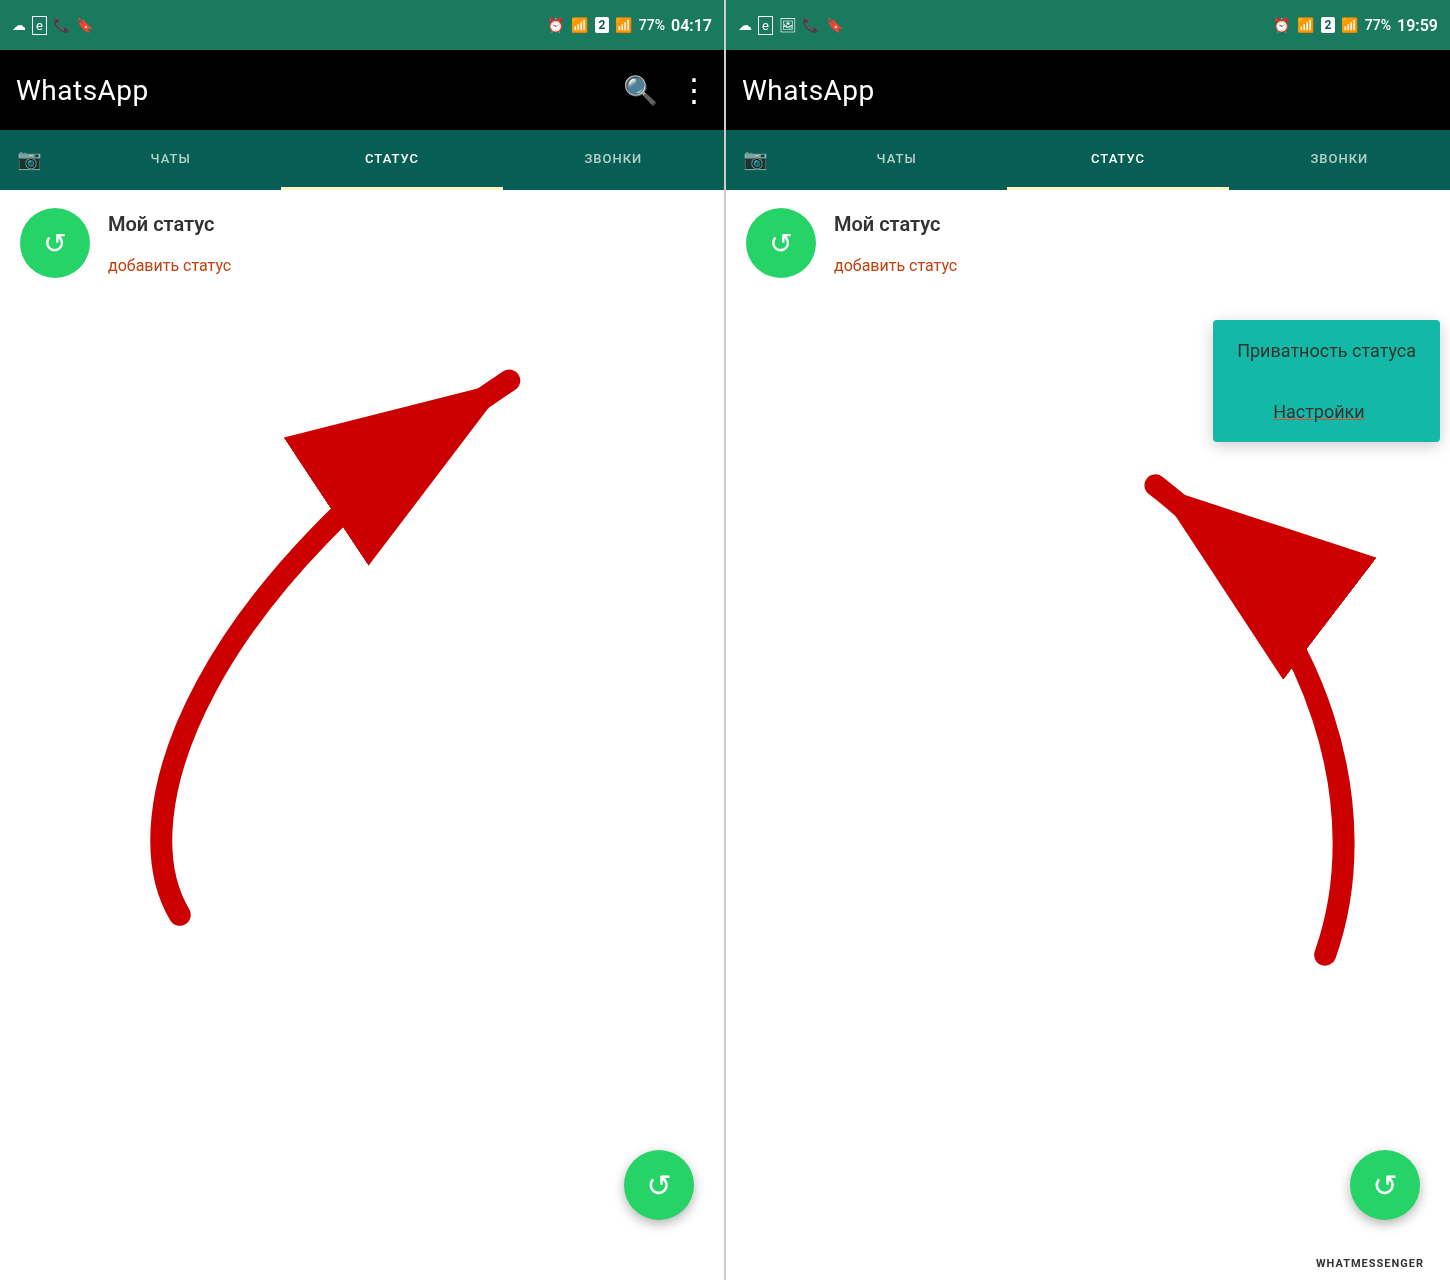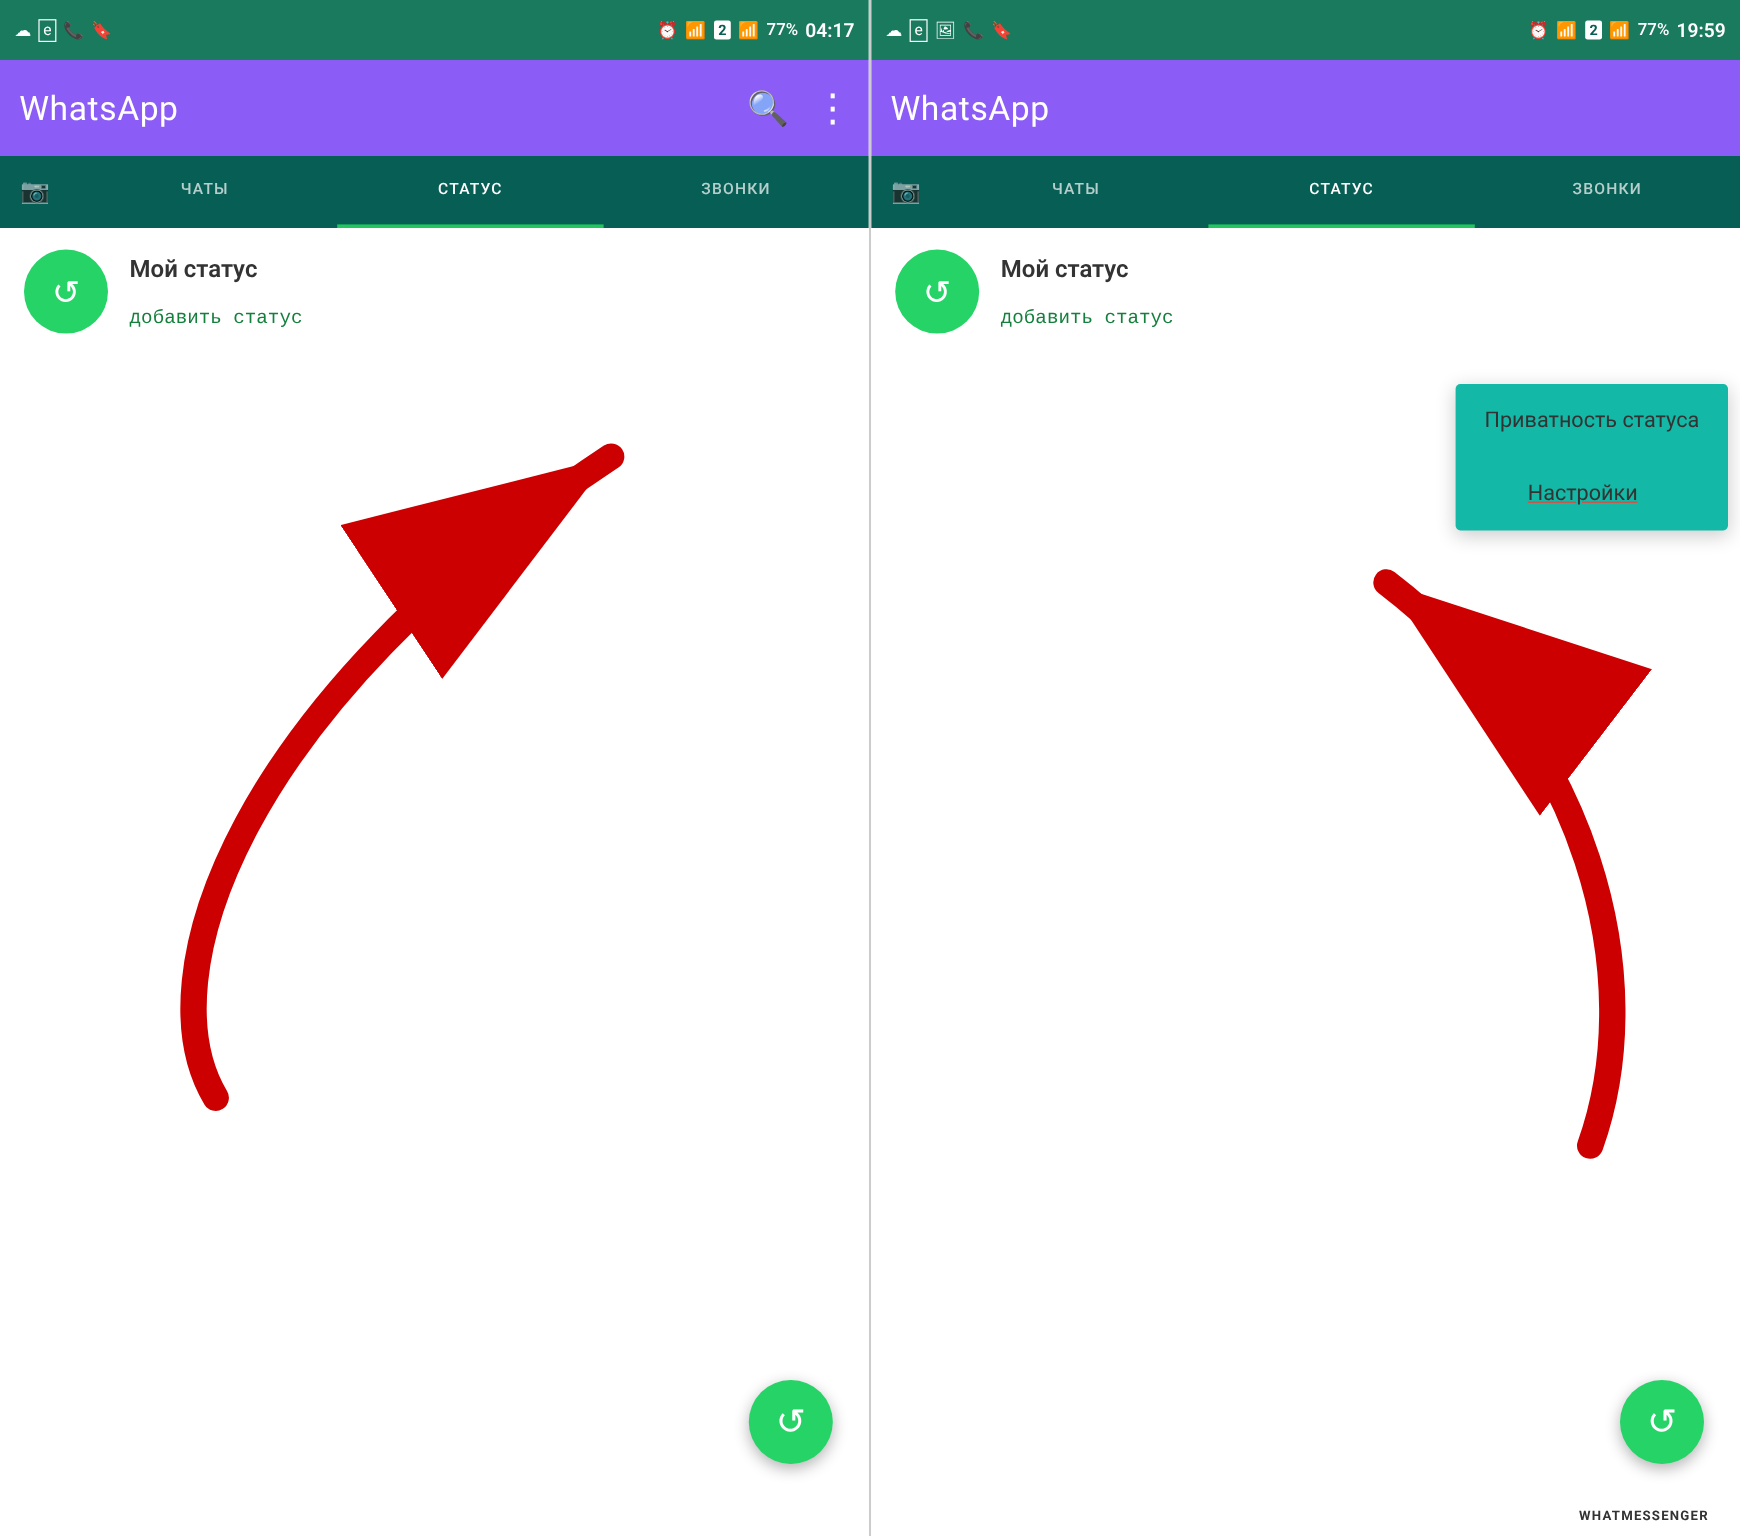--- a/index.html
+++ b/index.html
@@ -55,21 +55,21 @@
 
     .time-text {
       font-size: 16px;
       font-weight: 600;
       color: #fff;
     }
 
     
     .app-bar {
       height: 80px;
-      background: #8b5cf6;
+      background: #000000;
       display: flex;
       align-items: center;
       padding: 0 16px;
       flex-shrink: 0;
       gap: 19px;
     }
 
     .app-title {
       flex: 1;
       font-size: 28px;
@@ -116,21 +116,21 @@
       font-weight: 500;
     }
 
     .tab-item.camera-tab {
       flex: 0 0 60px;
       font-size: 20px;
     }
 
     .tab-item.active {
       color: #fff;
-      border-bottom: 3px solid #22c55e;
+      border-bottom: 3px solid #fef9c3;
     }
 
     
     .content-area {
       flex: 1;
       background: #fff;
       overflow: hidden;
       position: relative;
     }
 
@@ -166,22 +166,21 @@
     }
 
     .status-name {
       font-size: 20px;
       font-weight: 600;
       color: #333;
     }
 
     .status-sub {
       font-size: 16px;
-      color: #15803d;
-      font-family: Liberation Mono, monospace;
+      color: #c2410c;
     }
 
     
     .fab {
       position: absolute;
       bottom: 60px;
       right: 30px;
       width: 70px;
       height: 70px;
       border-radius: 50%;

